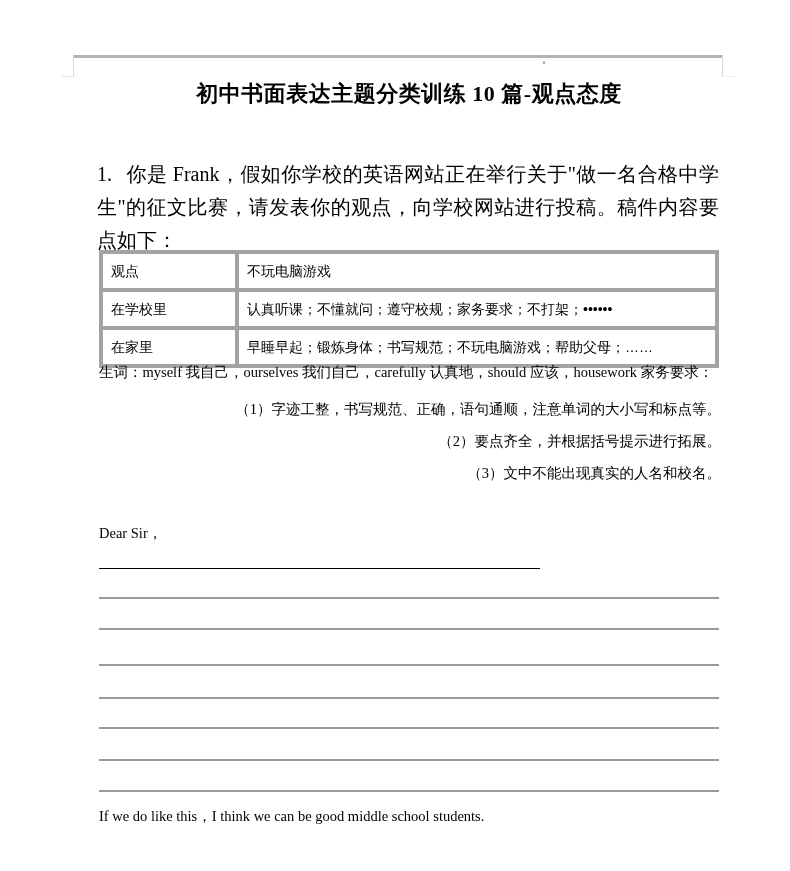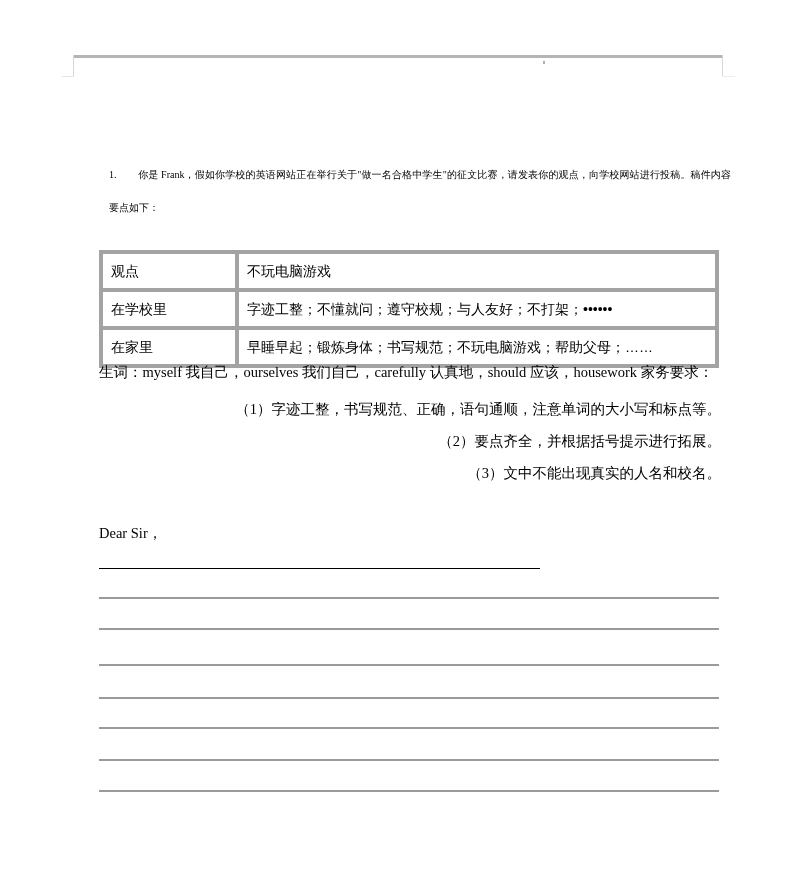--- a/index.html
+++ b/index.html
@@ -84,24 +84,24 @@
     text-align: center;
     font-size: 22px;
     font-weight: bold;
     letter-spacing: 0.5px;
     font-family: "Liberation Serif", "DejaVu Serif", serif;
   }
 
   
   .prompt {
     position: absolute;
-    left: 109px;
+    left: 97px;
     top: 158px;
     width: 622px;
-    font-size: 10px;
+    font-size: 20px;
     line-height: 33px;
     text-align: justify;
   }
   .prompt .marker {
     display: inline-block;
     width: 29px;
   }
 
   
   .req-table {
@@ -204,32 +204,33 @@
 
 <div class="page">
 
   <div class="margin-rule"></div>
   <div class="corner-left"></div>
   <div class="corner-left-foot"></div>
   <div class="corner-right"></div>
   <div class="corner-right-foot"></div>
   <div class="header-dot"></div>
 
+  <div class="doc-title">初中书面表达主题分类训练 10 篇-观点态度</div>
 
   <div class="prompt"><span class="marker">1.</span><span>你是 Frank，假如你学校的英语网站正在举行关于"做一名合格中学生"的征文比赛，请发表你的观点，向学校网站进行投稿。稿件内容要点如下：</span></div>
 
   <table class="req-table">
     <tbody>
       <tr>
         <td class="label-col">观点</td>
         <td>不玩电脑游戏</td>
       </tr>
       <tr>
         <td class="label-col">在学校里</td>
-        <td>字迹工整；不懂就问；遵守校规；与人友好；不打架；••••••</td>
+        <td>认真听课；不懂就问；遵守校规；家务要求；不打架；••••••</td>
       </tr>
       <tr>
         <td class="label-col">在家里</td>
         <td>早睡早起；锻炼身体；书写规范；不玩电脑游戏；帮助父母；……</td>
       </tr>
     </tbody>
   </table>
 
   <div class="vocab">生词：myself 我自己，ourselves 我们自己，carefully 认真地，should 应该，housework 家务要求：</div>
 
@@ -246,14 +247,15 @@
   <div class="write-lines" id="write-lines">
       <div class="write-line" style="top: 1px;"></div>
       <div class="write-line" style="top: 32px;"></div>
       <div class="write-line" style="top: 68px;"></div>
       <div class="write-line" style="top: 101px;"></div>
       <div class="write-line" style="top: 131px;"></div>
       <div class="write-line" style="top: 163px;"></div>
       <div class="write-line" style="top: 194px;"></div>
     </div>
 
+  <div class="closing">If we do like this，I think we can be good middle school students.</div>
 
 </div>
 
 </body></html>

